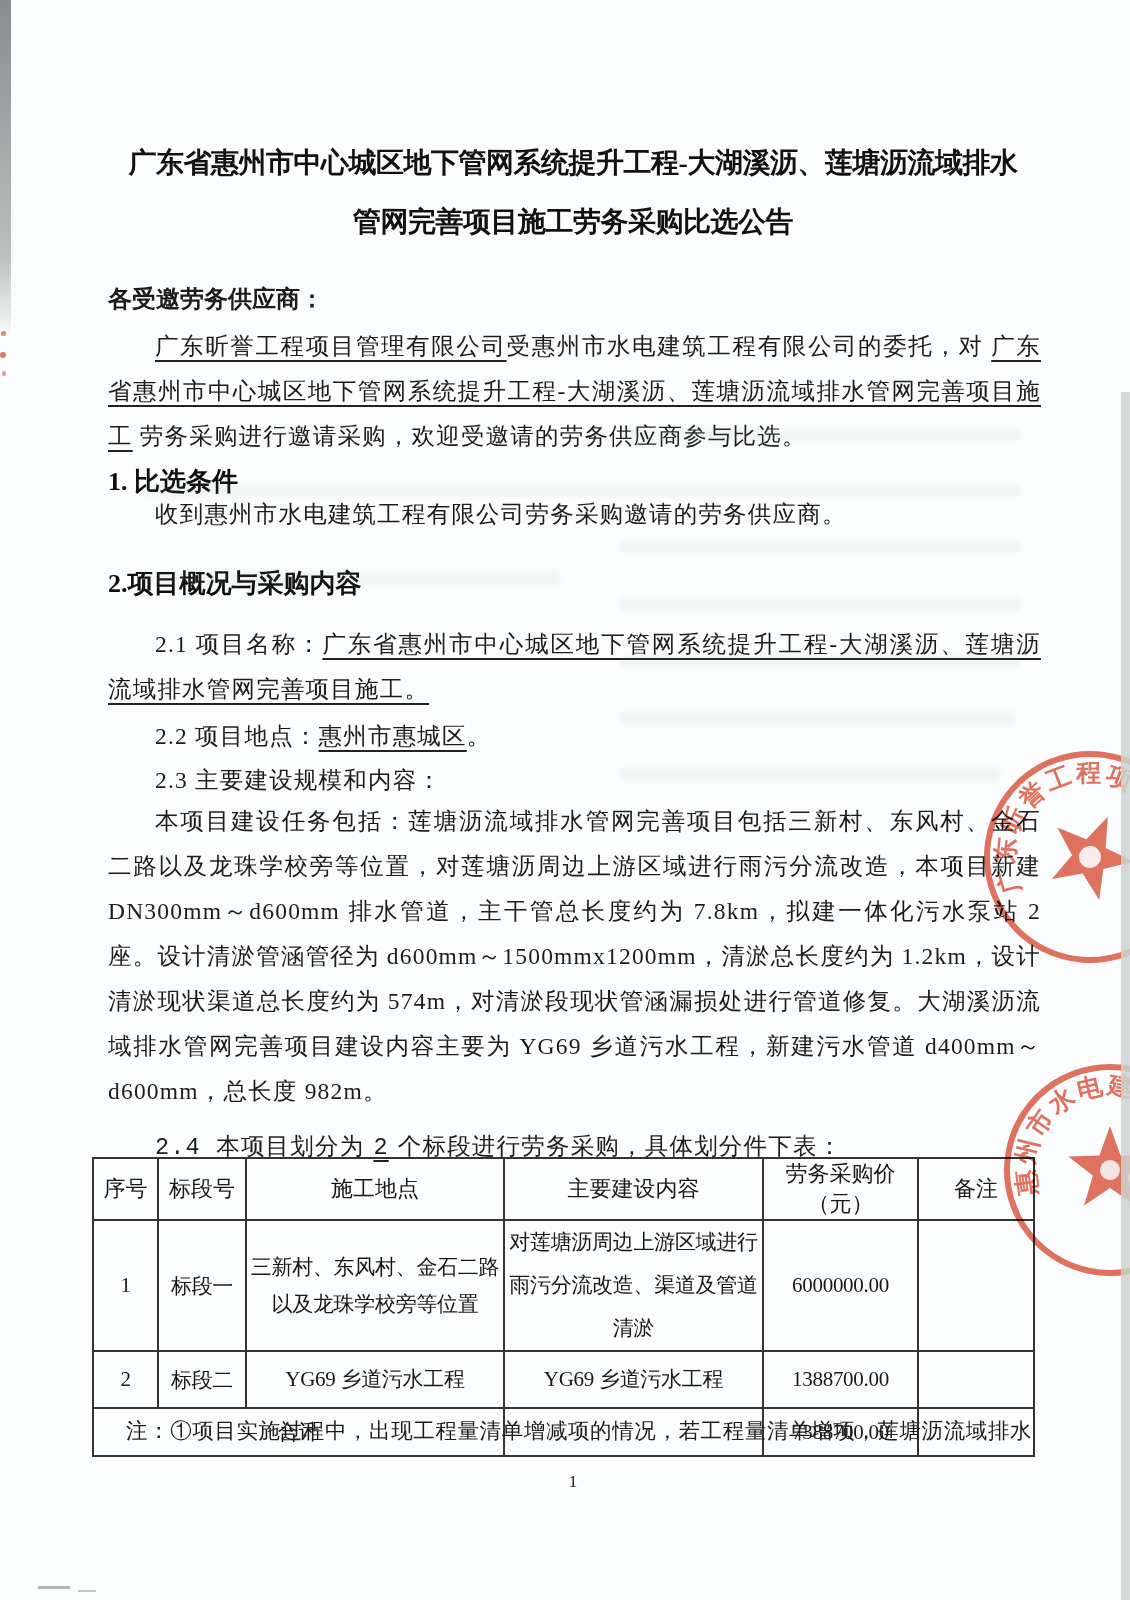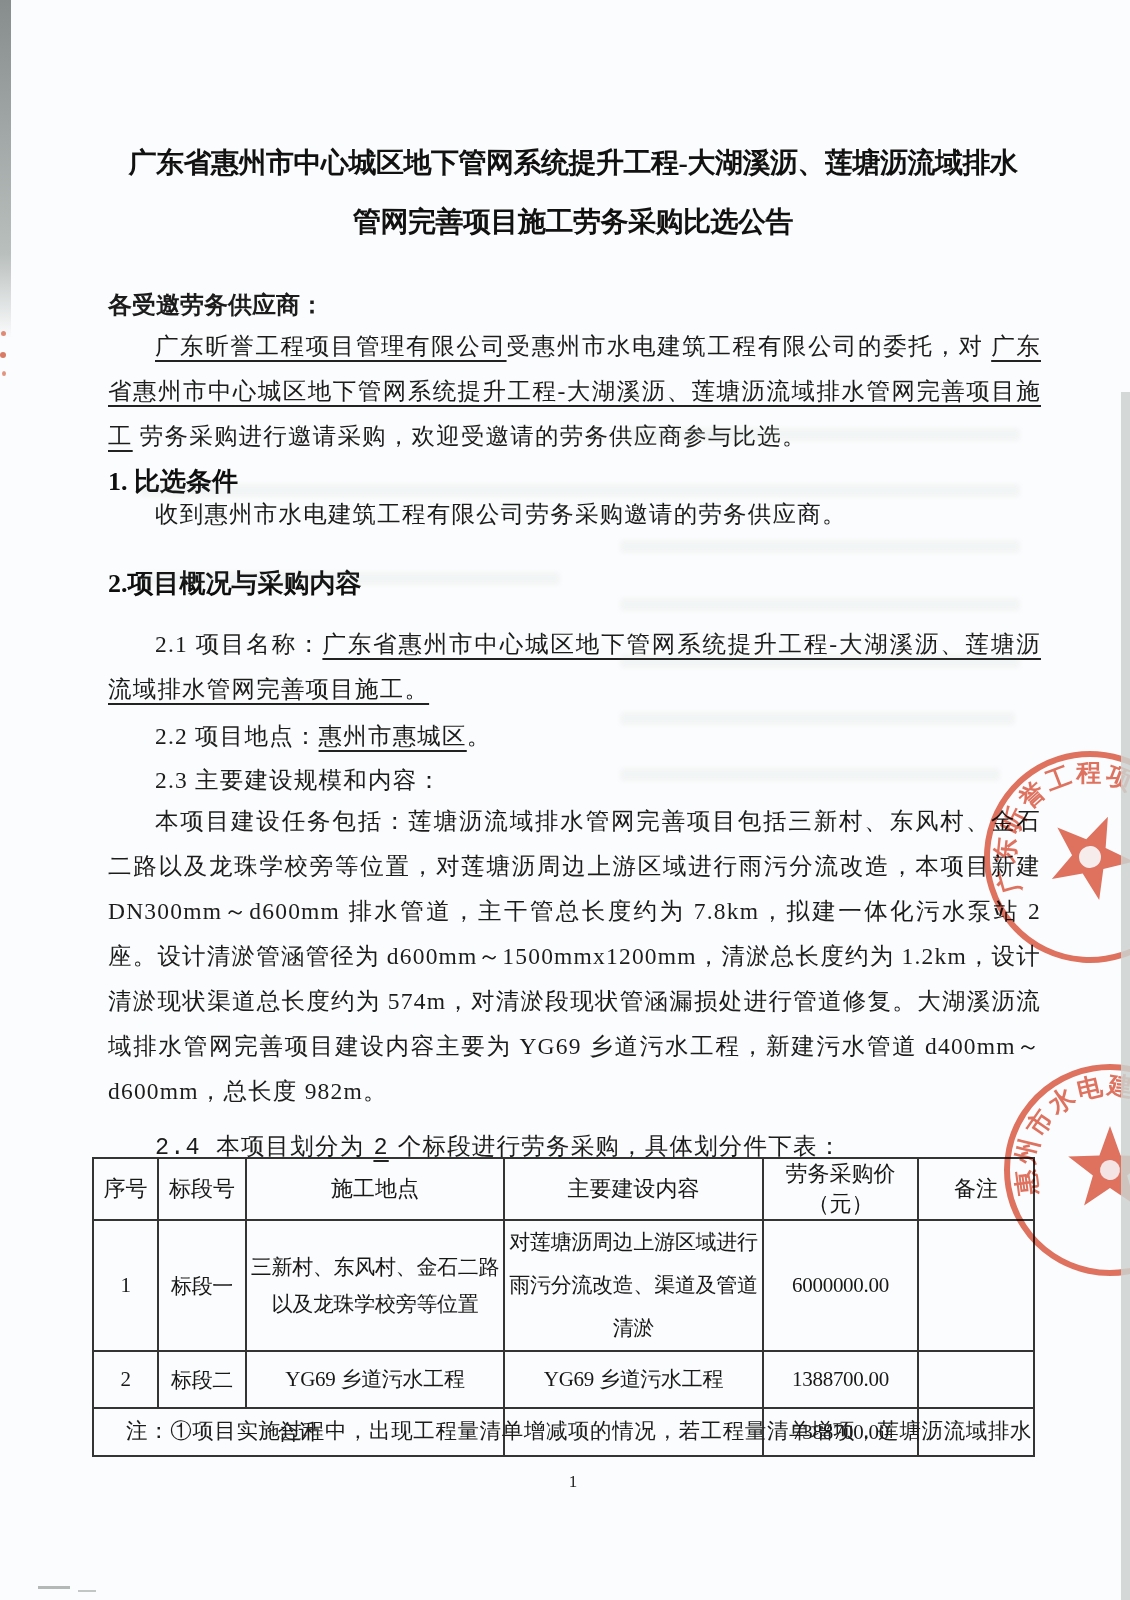--- a/index.html
+++ b/index.html
@@ -7,21 +7,21 @@
     position:relative;width:1130px;height:1600px;margin:0 auto;
     background:#fbfcfd;overflow:hidden;
     font-family:"Liberation Serif","DejaVu Serif",serif;
     color:#1c1c1c;
   }
   .abs{position:absolute;padding-left:8px;}
   .doc-title{
     left:0;top:133px;width:1130px;text-align:center;
     font-size:28px;font-weight:bold;letter-spacing:-0.5px;line-height:59px;color:#111;
   }
-  .salutation{left:100px;top:290px;font-size:24px;font-weight:bold;line-height:30px;}
+  .salutation{left:100px;top:284px;font-size:24px;font-weight:bold;line-height:30px;}
   .bodytext{
     left:100px;width:933px;font-size:23.5px;letter-spacing:1.2px;
     line-height:45px;text-align:justify;
   }
   .indent2{text-indent:2em;}
   .nowrap{white-space:nowrap;text-align:left;}
   .u{
     text-decoration:underline;
     text-decoration-thickness:1.6px;
     text-underline-offset:6px;

